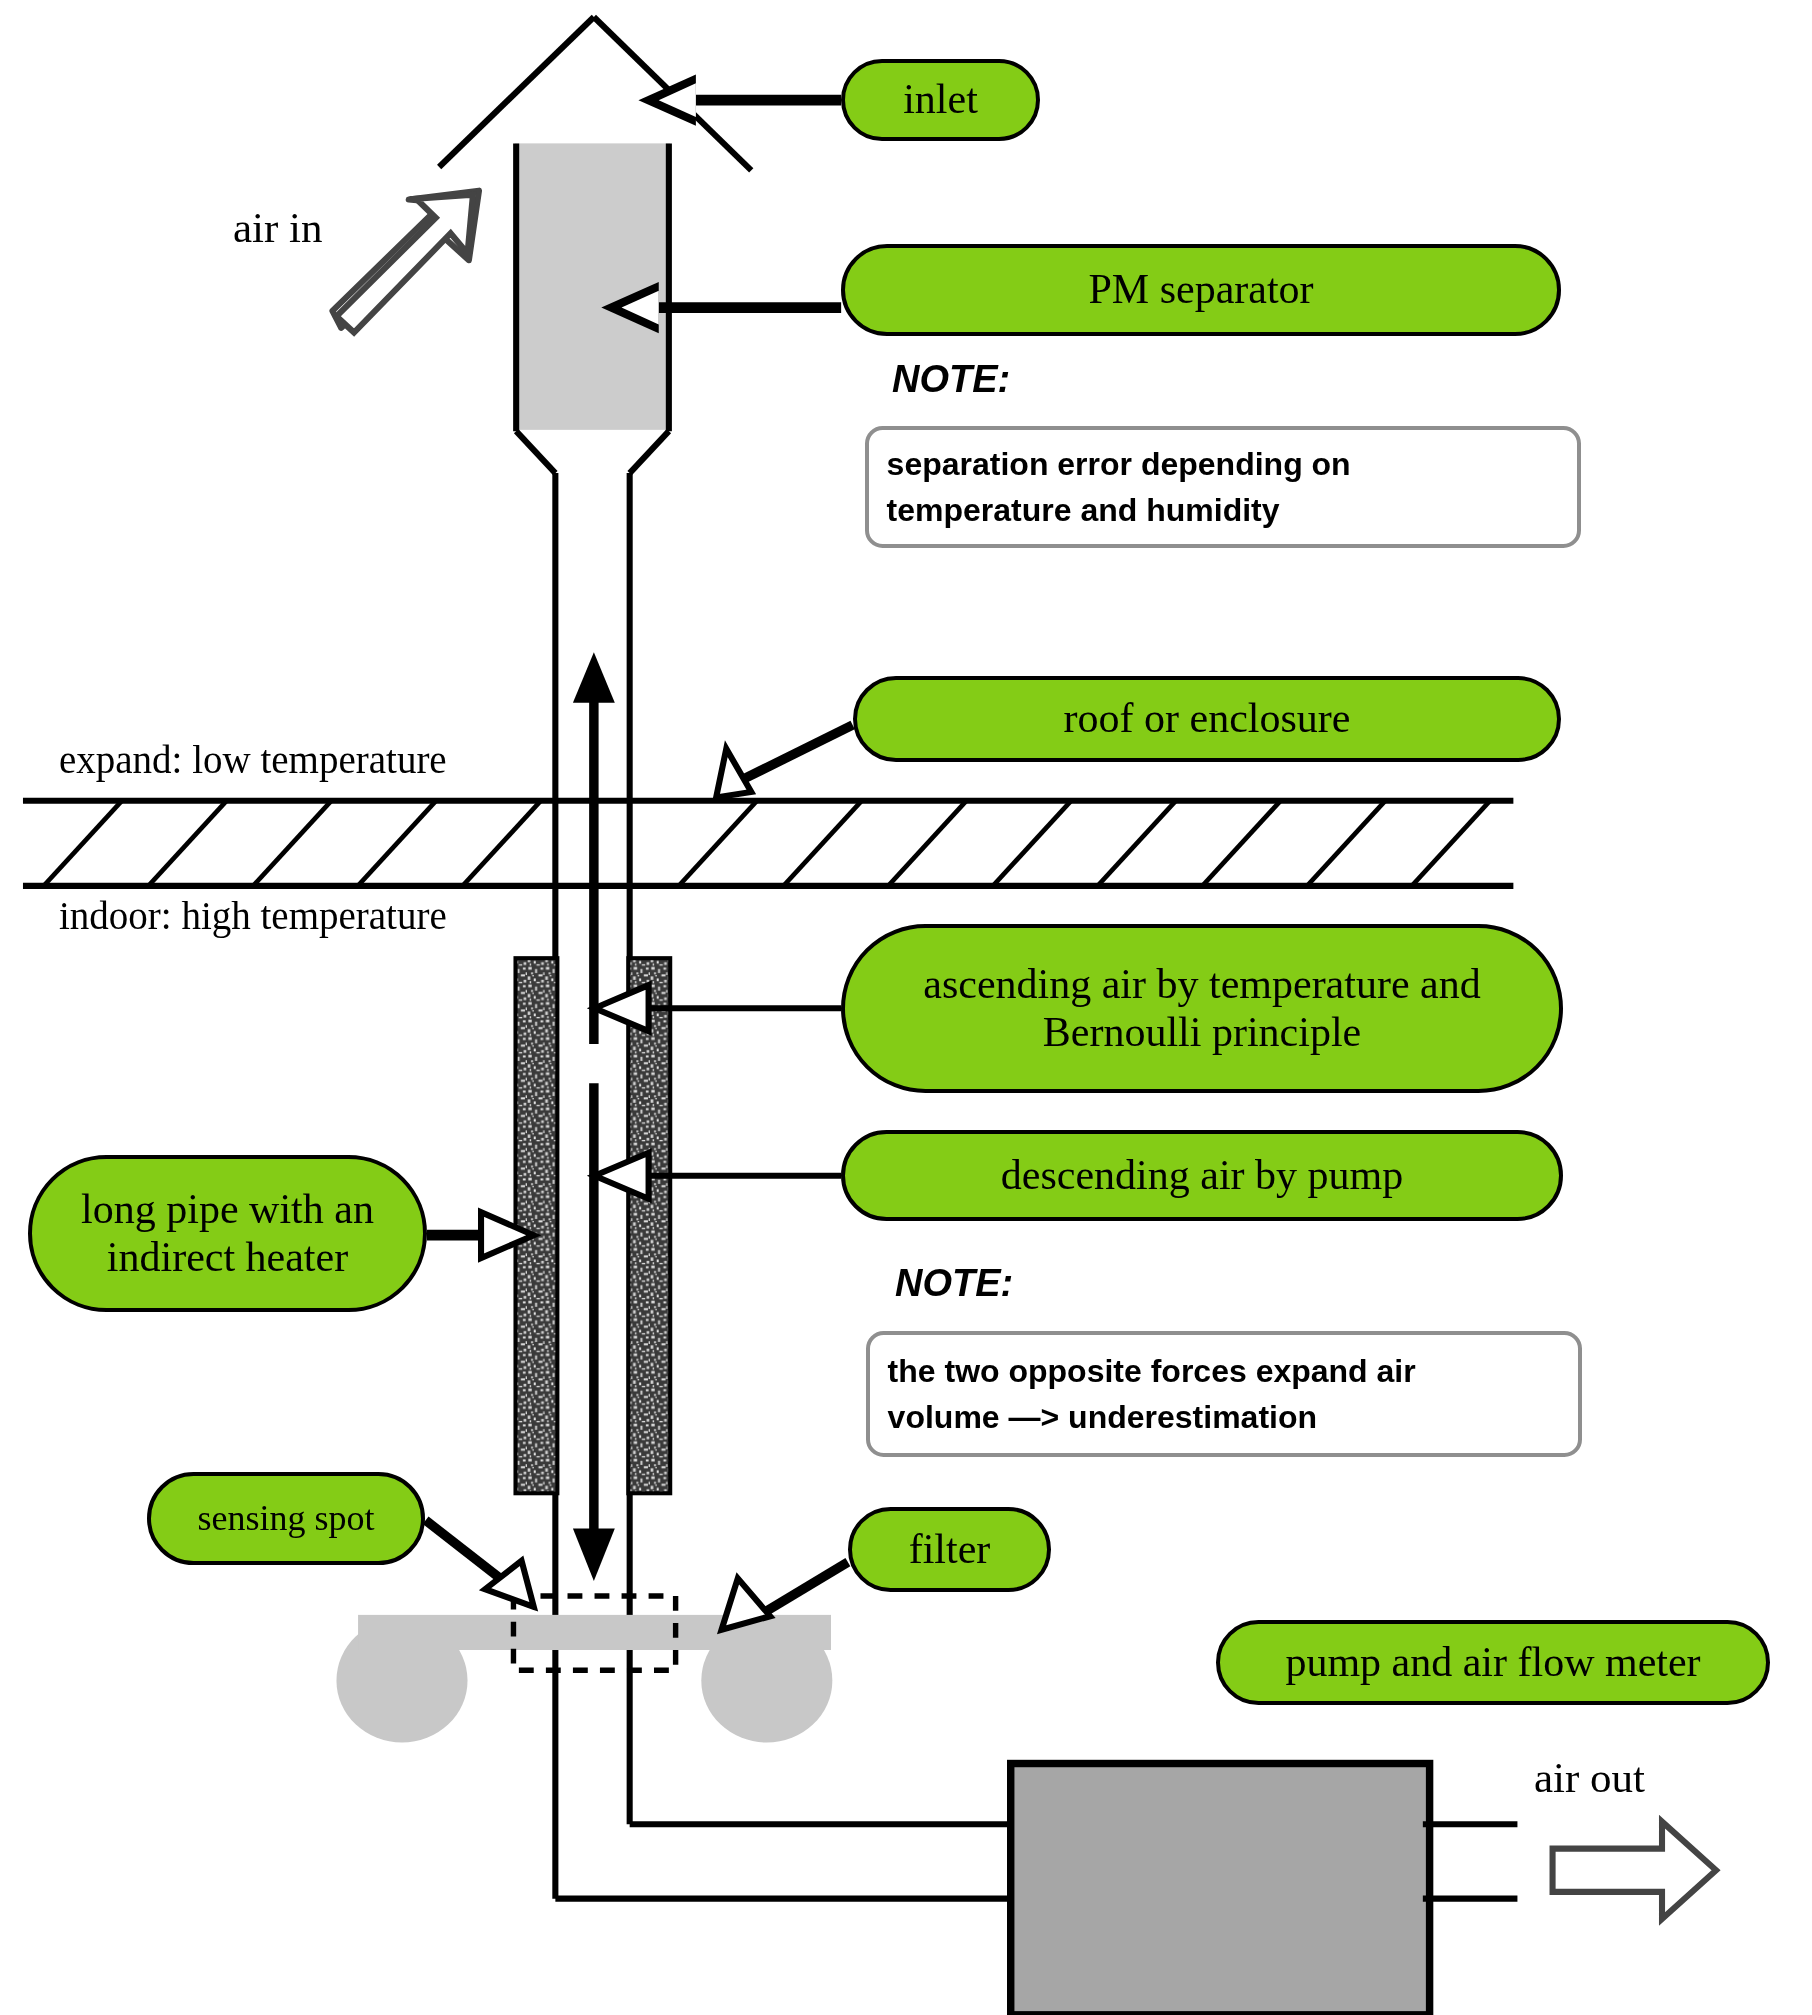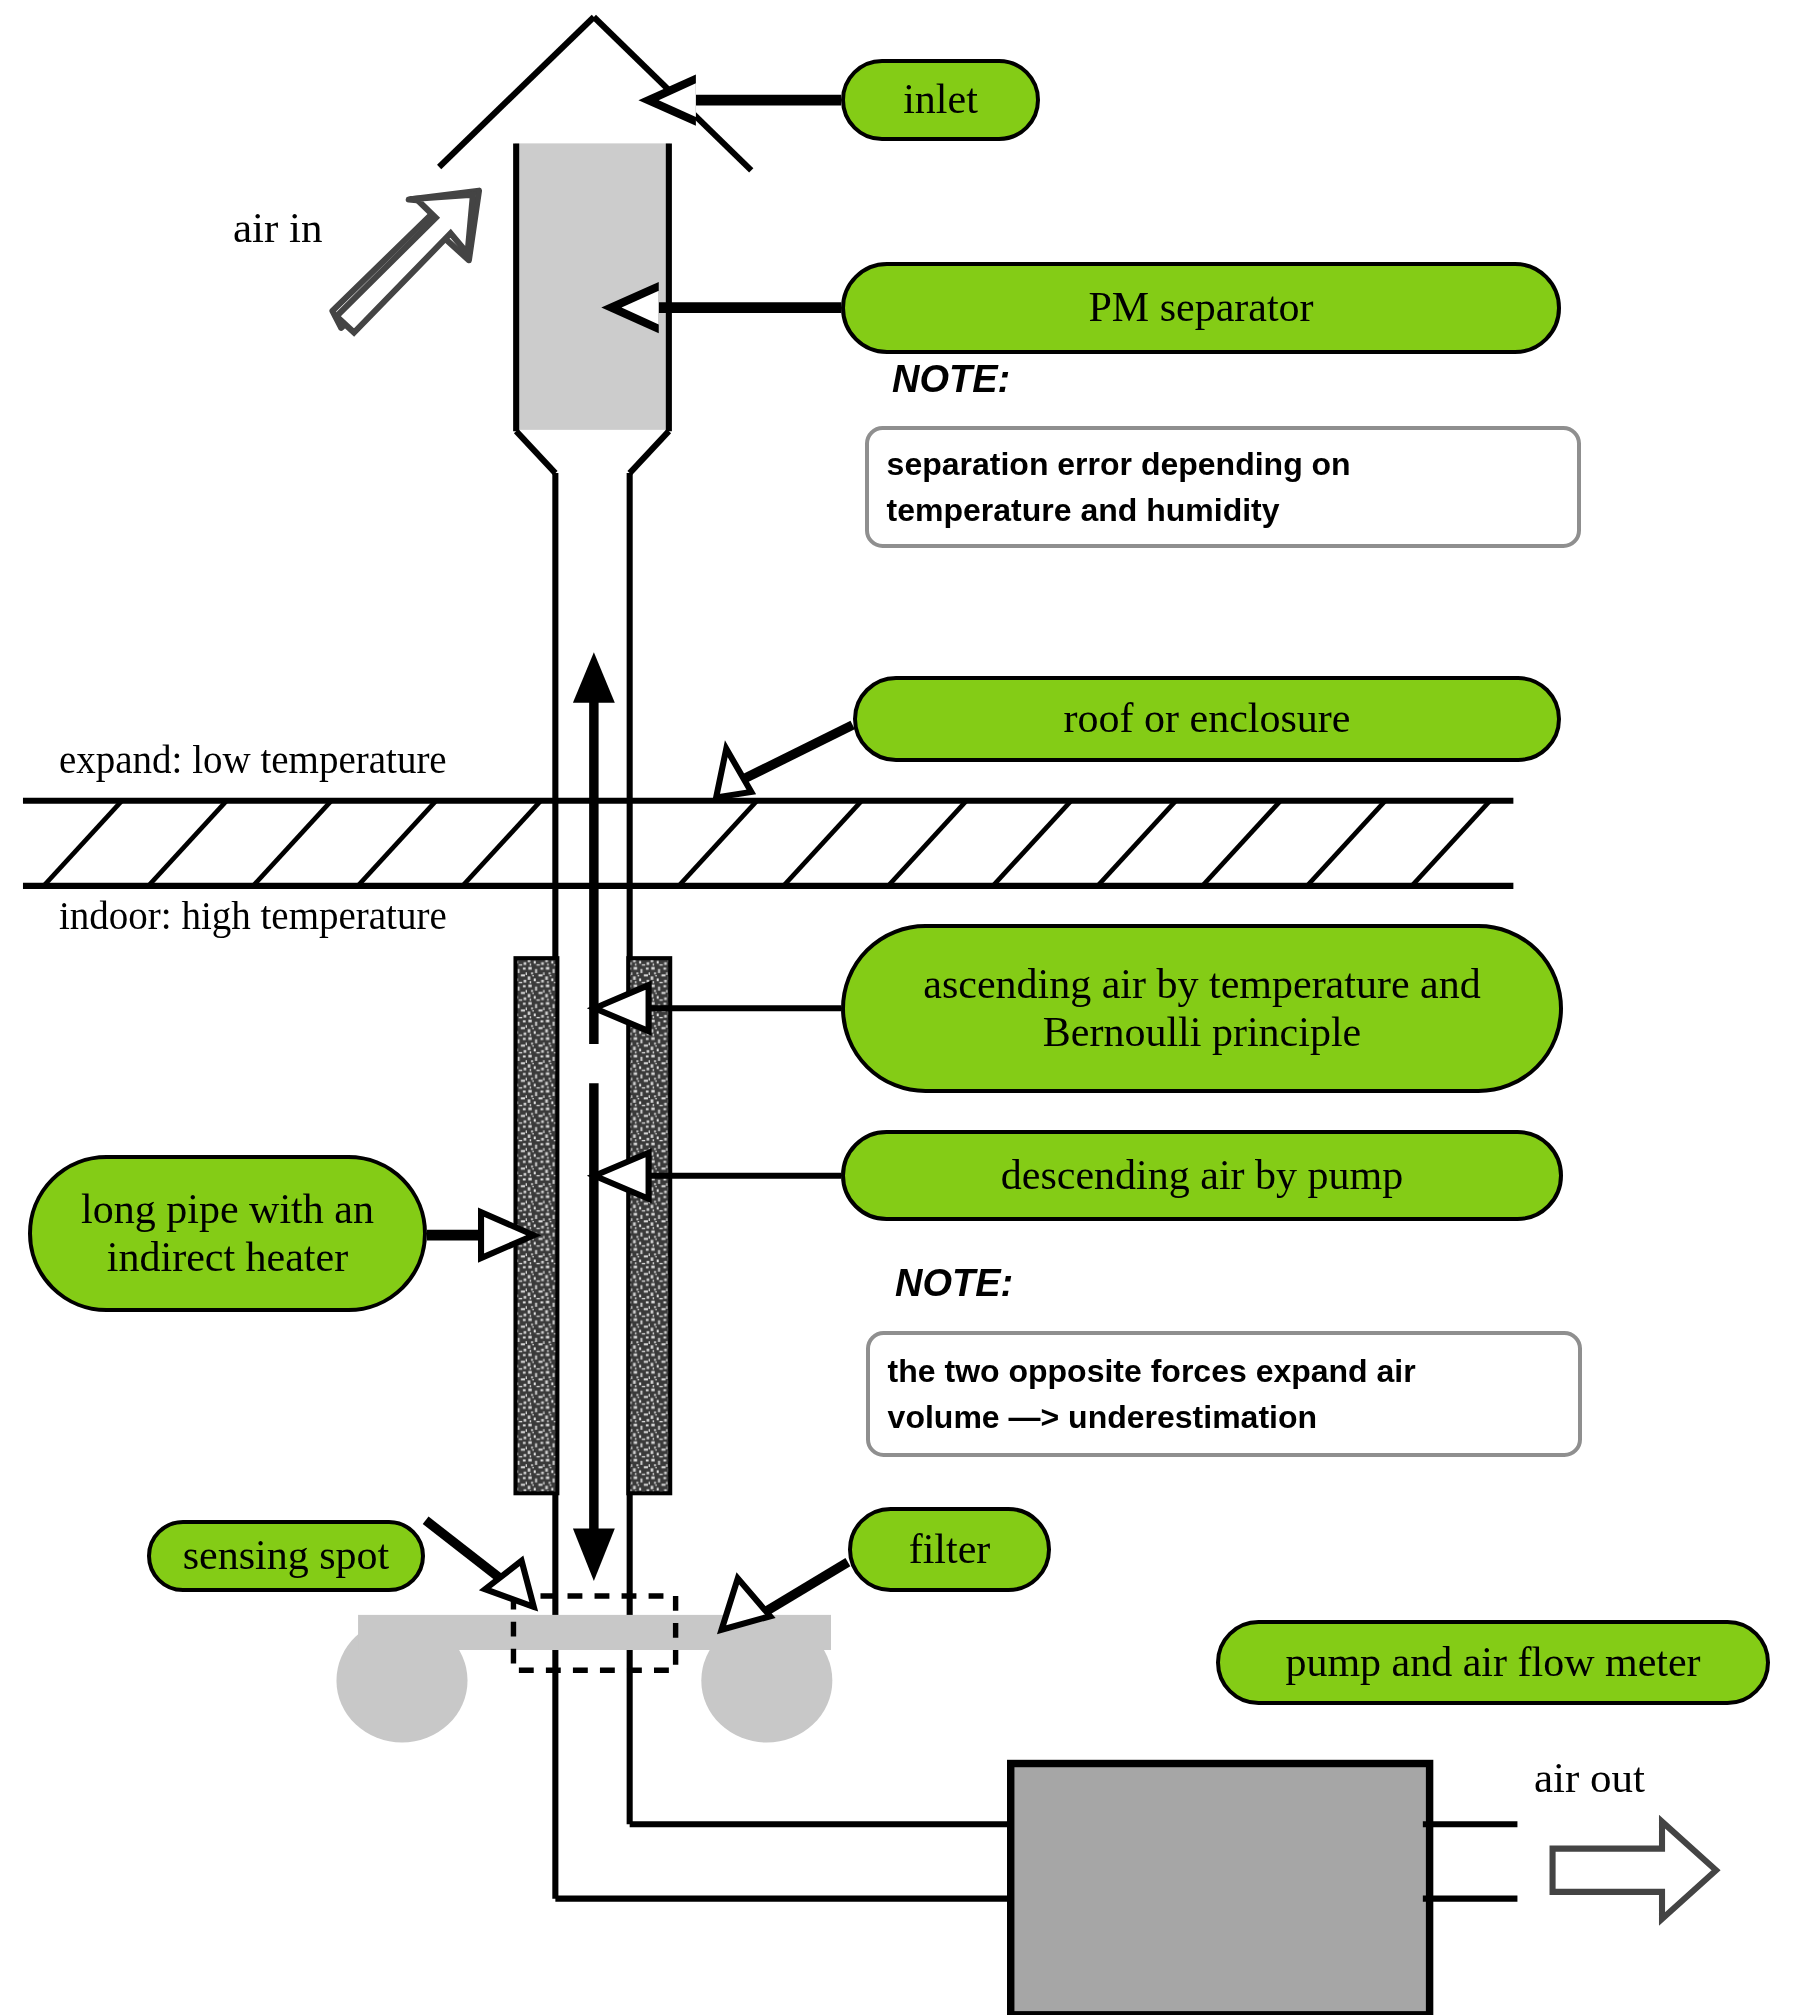--- a/index.html
+++ b/index.html
@@ -208,21 +208,21 @@
     <g>
       <line x1="1255" y1="2312" x2="1125" y2="2390" stroke="#000" stroke-width="14"></line>
       <polygon points="1068,2412 1092,2336 1140,2392" fill="#ffffff" stroke="#000" stroke-width="9"></polygon>
     </g>
   </svg>
 
   <div class="capsule" style="left:841px;top:59px;width:199px;height:82px;font-size:42px;">
     <span>inlet</span>
   </div>
 
-  <div class="capsule" style="left:841px;top:262px;width:720px;height:92px;font-size:42px;">
+  <div class="capsule" style="left:841px;top:244px;width:720px;height:92px;font-size:42px;">
     <span>PM separator</span>
   </div>
 
   <div class="noteword" style="left:892px;top:358px;font-size:38px;">
     <span>NOTE:</span>
   </div>
 
   <div class="notebox" style="left:849px;top:426px;width:716px;height:122px;font-size:32px;">
     <div>
       <div>separation error depending on</div>
@@ -250,21 +250,21 @@
     <div>
       <div>the two opposite forces expand air</div>
       <div>volume —&gt; underestimation</div>
     </div>
   </div>
 
   <div class="capsule" style="left:28px;top:1155px;width:399px;height:157px;font-size:42px;padding:0 20px;">
     <span>long pipe with an indirect heater</span>
   </div>
 
-  <div class="capsule" style="left:147px;top:1472px;width:278px;height:72px;font-size:42px;margin-top:48px;">
+  <div class="capsule" style="left:147px;top:1472px;width:278px;height:93px;font-size:36px;">
     <span>sensing spot</span>
   </div>
 
   <div class="capsule" style="left:848px;top:1507px;width:203px;height:85px;font-size:42px;">
     <span>filter</span>
   </div>
 
   <div class="capsule" style="left:1216px;top:1620px;width:554px;height:85px;font-size:42px;">
     <span>pump and air flow meter</span>
   </div>

